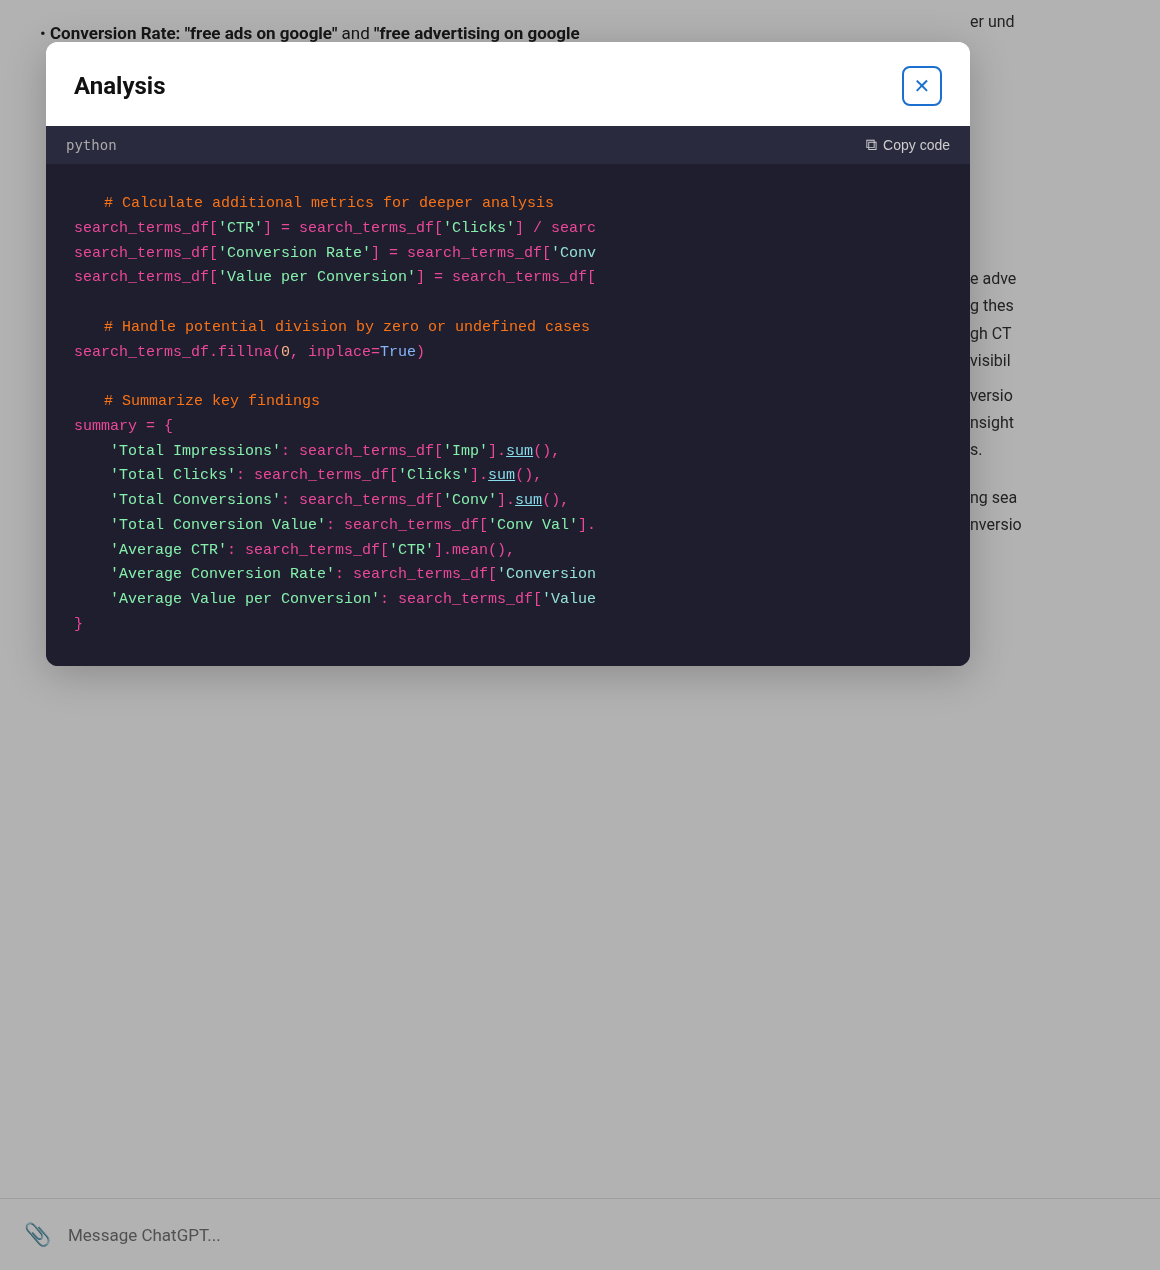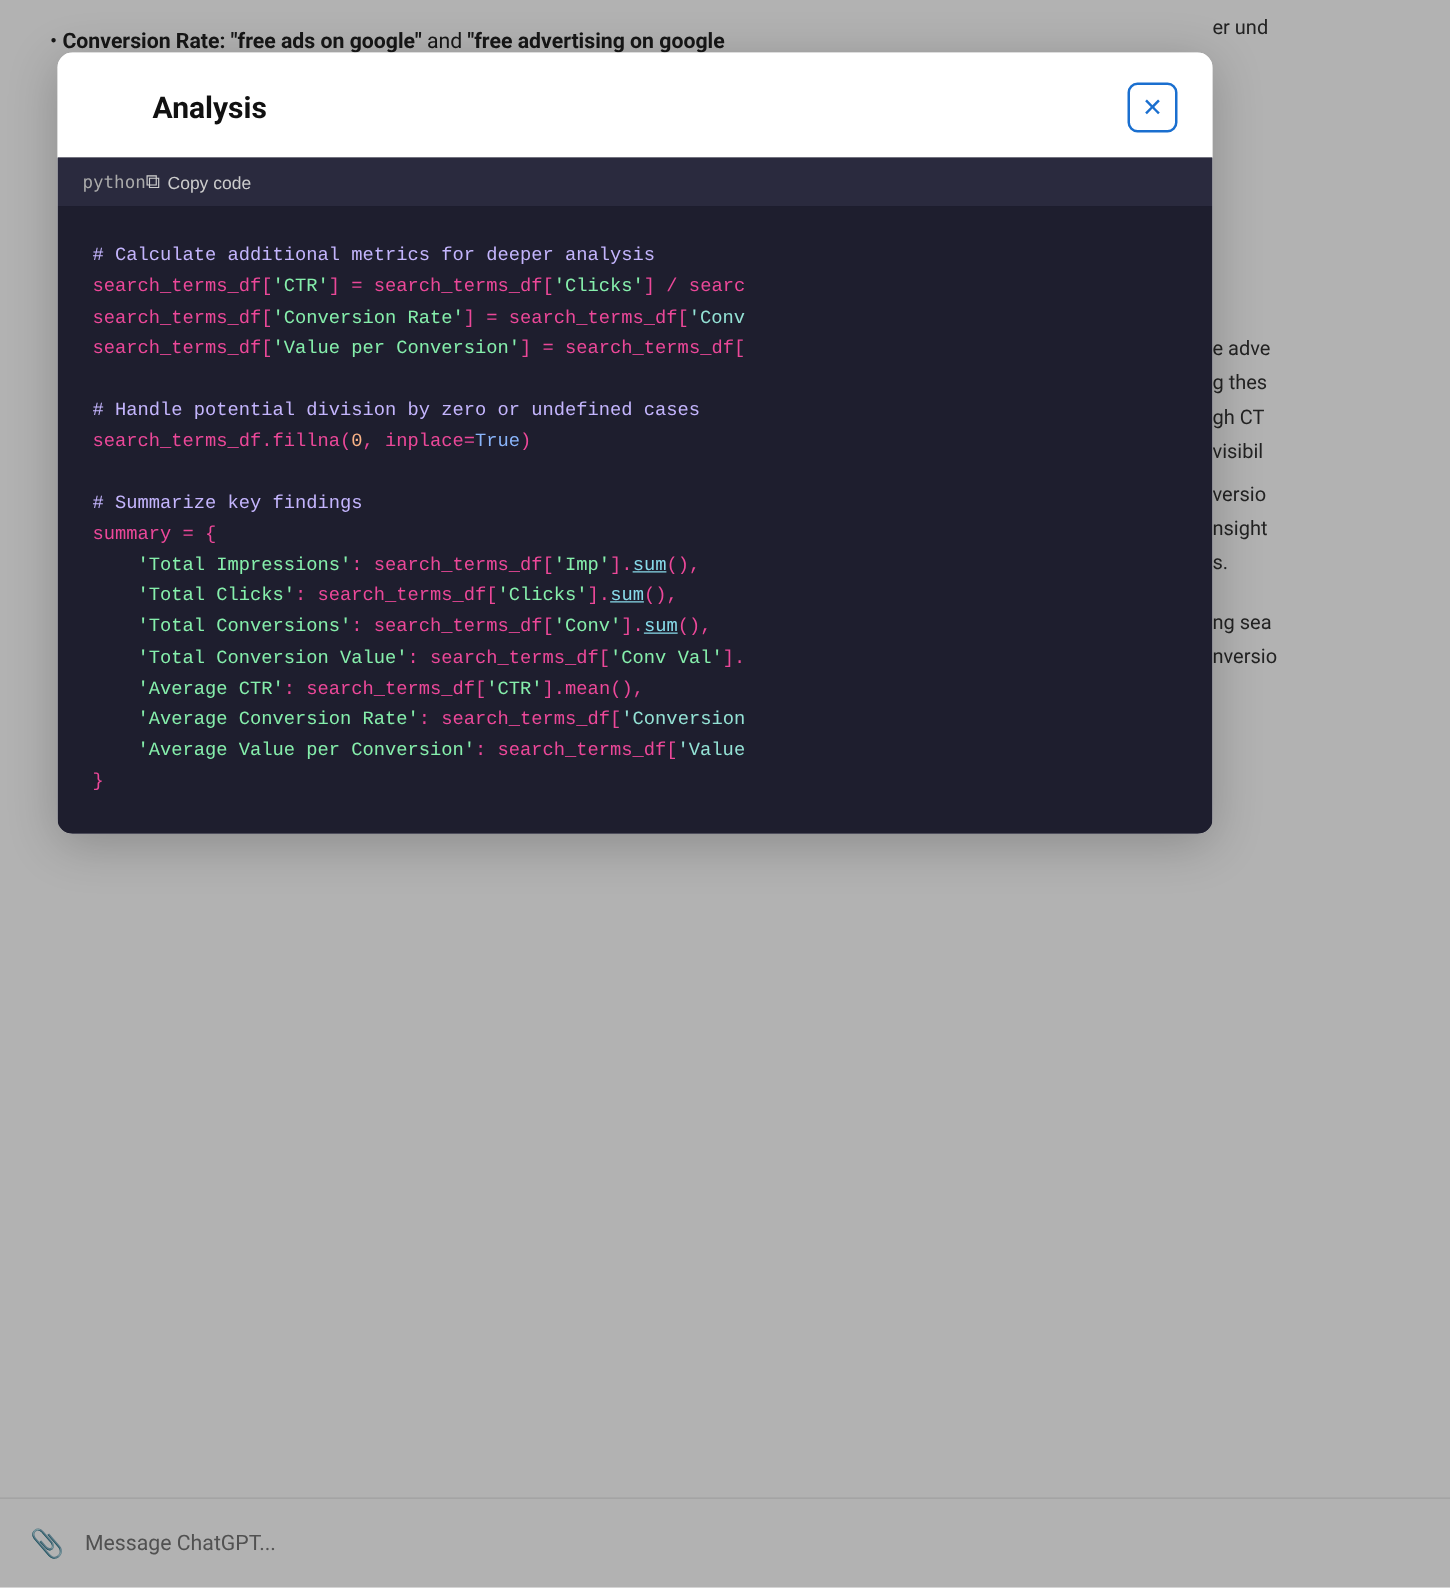--- a/index.html
+++ b/index.html
@@ -70,21 +70,20 @@
       align-items: center;
       justify-content: space-between;
       padding: 24px 28px 20px 28px;
       background: #fff;
     }
 
     .modal-title {
       font-size: 24px;
       font-weight: 700;
       color: #111;
-      margin-left: 48px;
     }
 
     .modal-close-btn {
       width: 40px;
       height: 40px;
       border: 2px solid #1a6fcf;
       border-radius: 8px;
       background: #fff;
       display: flex;
       align-items: center;
@@ -99,20 +98,21 @@
     
     .code-container {
       background: #1a1a2e;
       overflow: hidden;
     }
 
     .code-header {
       background: #2a2a3e;
       display: flex;
       align-items: center;
+      justify-content: space-between;
       padding: 10px 20px;
     }
 
     .code-lang {
       color: #aaa;
       font-size: 14px;
       font-family: monospace;
     }
 
     .copy-code-btn {
@@ -137,21 +137,21 @@
       font-size: 15px;
       line-height: 1.65;
       color: #cdd6f4;
       overflow-x: hidden;
       overflow-y: auto;
       max-height: 800px;
       white-space: pre;
     }
 
     
-    .c-comment { color: #c4b5fd; }
+    .c-comment { color: #f97316; margin-left: 30px; }
     .c-string-green { color: #86efac; }
     .c-string-teal { color: #94e2d5; }
     .c-keyword-blue { color: #89b4fa; }
     .c-orange { color: #fab387; }
     .c-method { color: #89dceb; text-decoration: underline; }
     .c-default { color: #ec4899; }
 
     
     .chat-input-bar {
       position: absolute;

